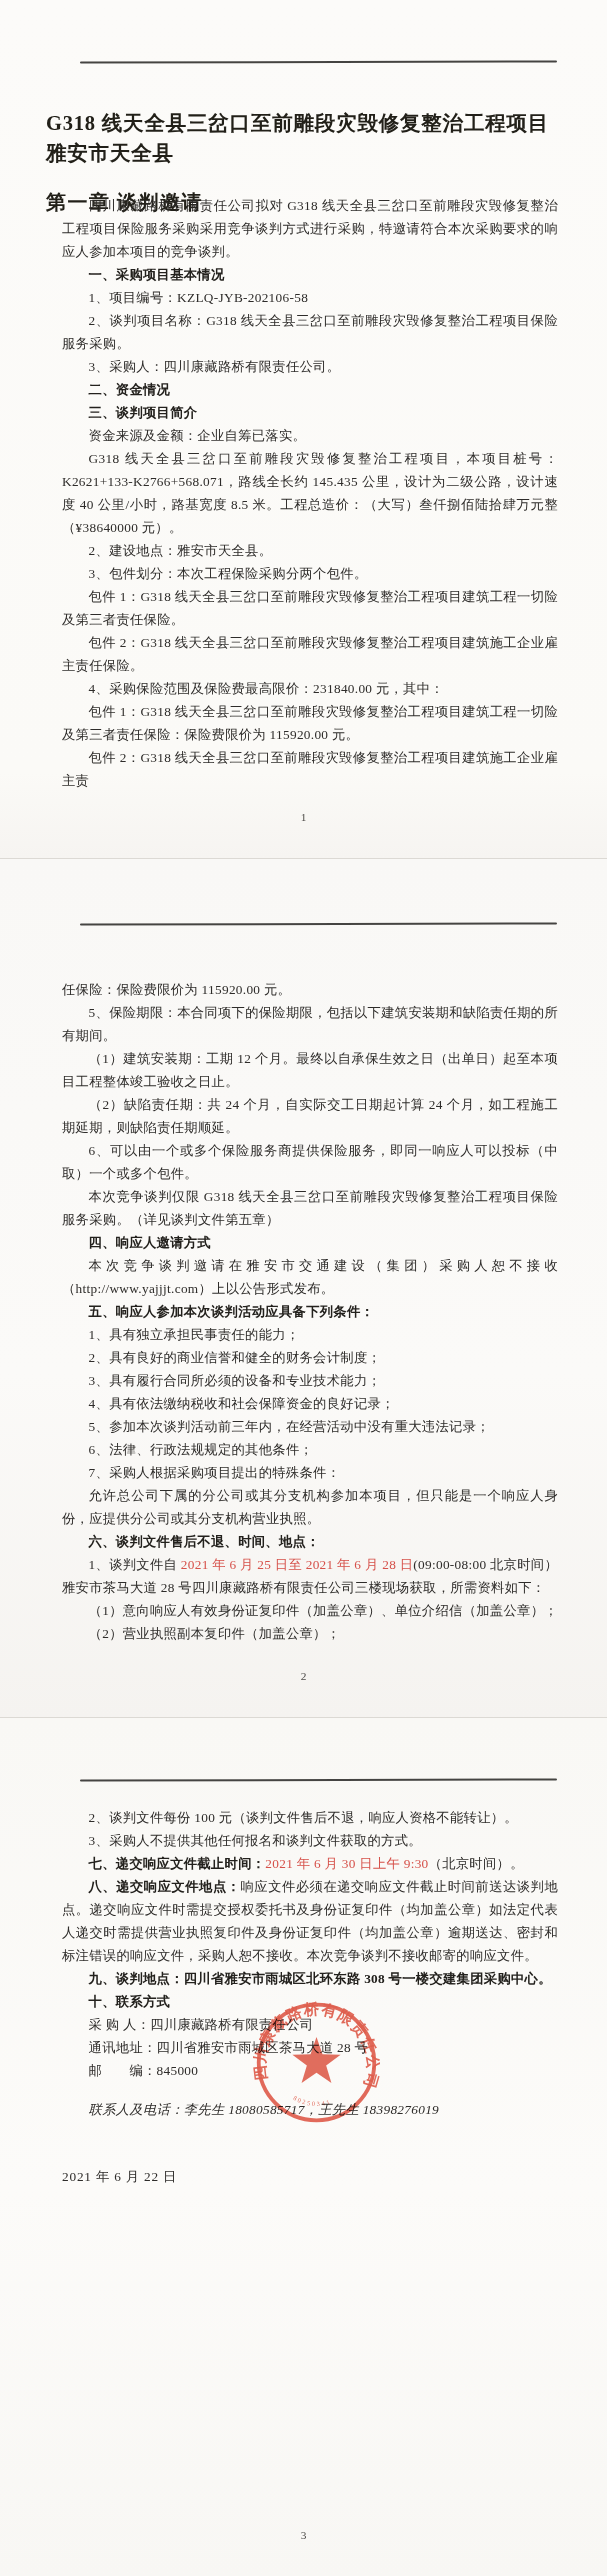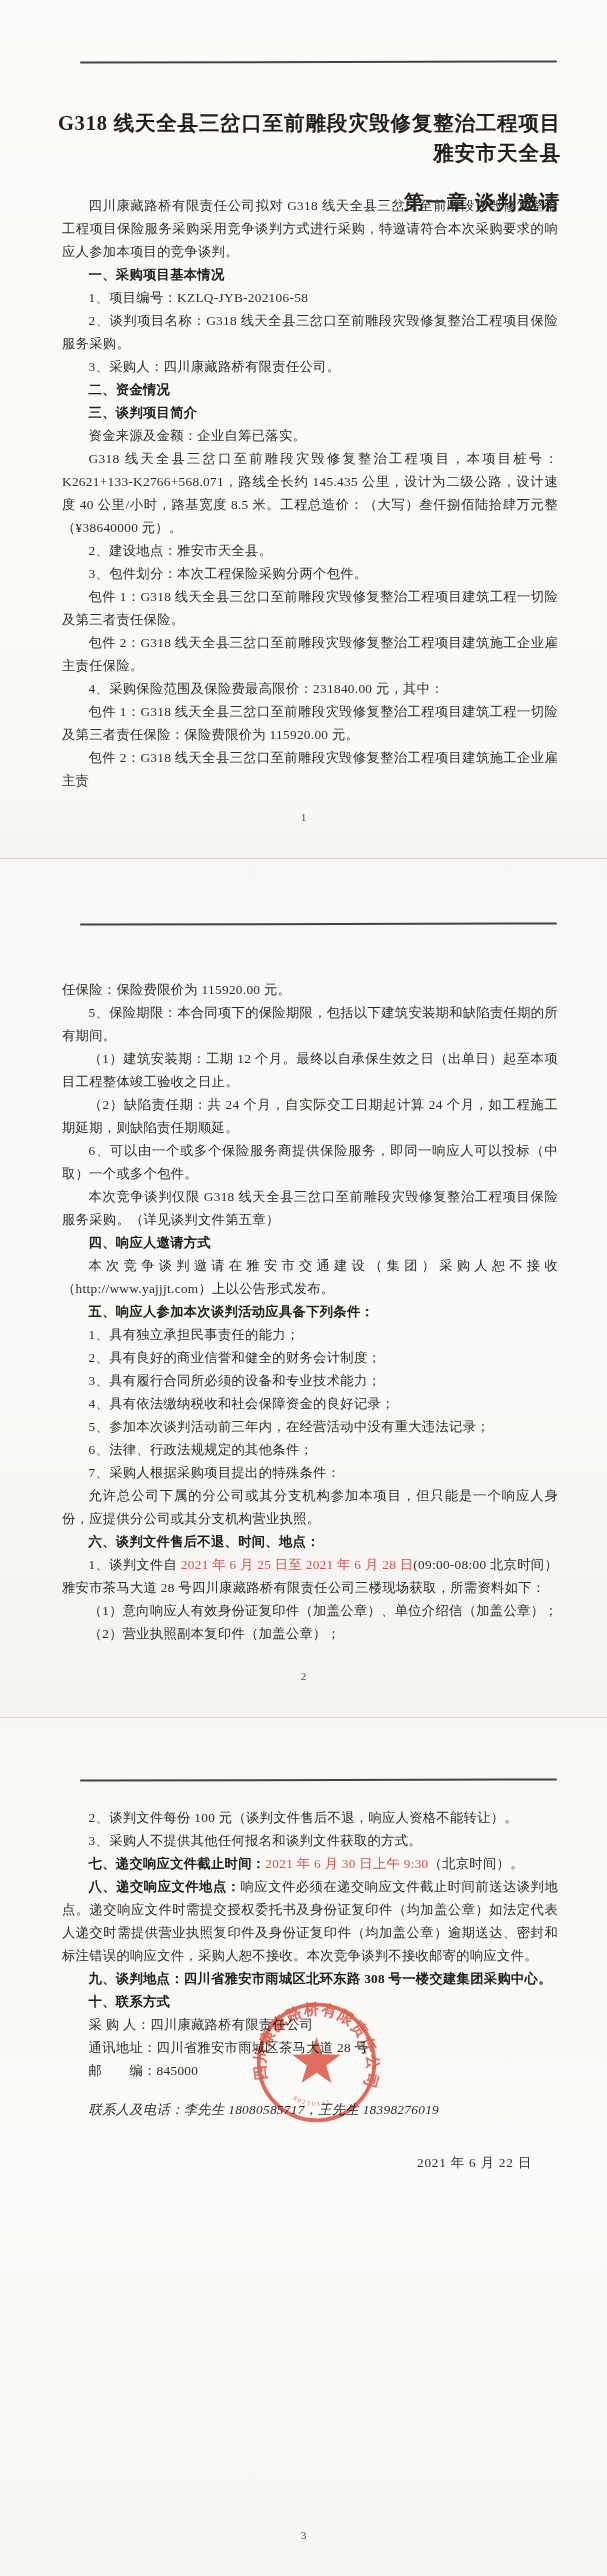--- a/index.html
+++ b/index.html
@@ -29,21 +29,21 @@
     background:#454442;
     border-radius:1.5px;
     transform:rotate(-0.12deg);
   }
   .p1 .rule{top:61px;}
   .p2 .rule{top:64px;}
   .p3 .rule{top:61px;}
   .titleblock{
     position:absolute;
     left:46px; right:46px; top:108px;
-    text-align:right;
+    text-align:left;
   }
   .title{
     font-size:20.5px;
     font-weight:bold;
     line-height:30px;
     letter-spacing:0.8px;
     color:#222019;
   }
   .chapter{
     margin-top:21px;
@@ -62,24 +62,24 @@
     letter-spacing:0.3px;
   }
   .p1 .body{top:194px;}
   .p2 .body{top:83px;}
   .p3 .body{top:88px;}
   .para{text-indent:2em;margin:0;}
   .bold{font-weight:bold;color:#23211d;}
   .red{color:#d6514a;}
   .gap-top{margin-top:16px;font-style:italic;}
   .datealign{
-    text-align:right;
+    text-align:left;
     text-indent:0;
     padding-right:26px;
-    margin-top:30px;
+    margin-top:44px;
     letter-spacing:0.8px;
   }
   .pageno{
     position:absolute;
     bottom:35px; left:0; right:0;
     text-align:center;
     font-size:11.4px;
     color:#4c4a47;
   }
   .seal{

